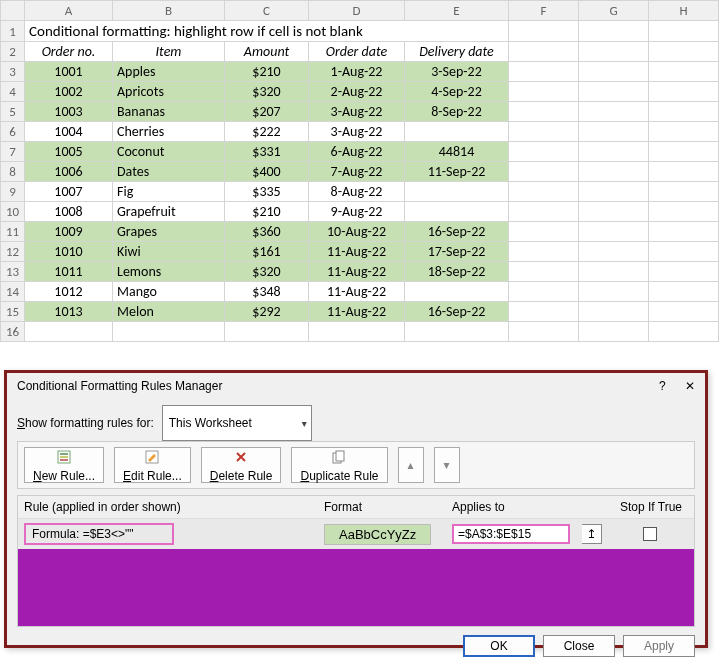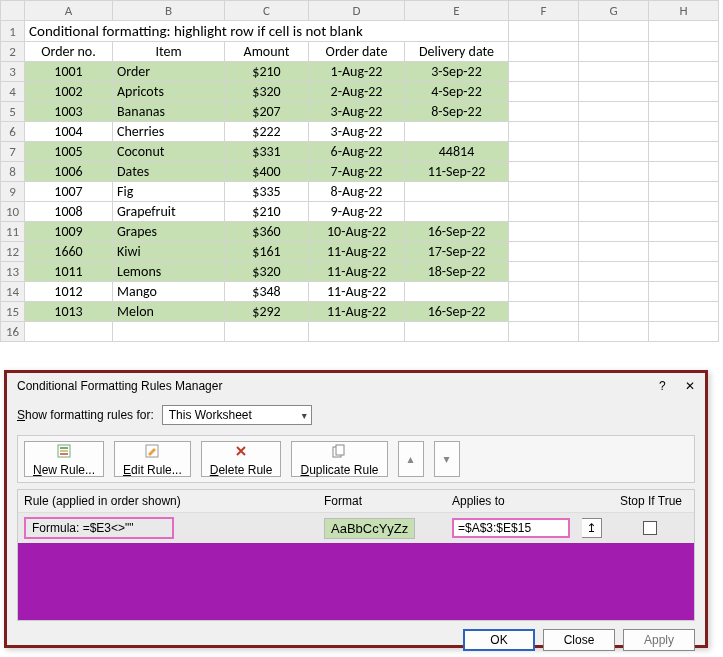--- a/index.html
+++ b/index.html
@@ -40,21 +40,21 @@
     color: #666;
     background:#f0f0f0;
   }
   .sheet .colA { width: 88px; }
   .sheet .colB { width: 112px; }
   .sheet .colC { width: 84px; }
   .sheet .colD { width: 96px; }
   .sheet .colE { width: 104px; }
   .sheet .colF, .sheet .colG, .sheet .colH { width: 70px; }
   .title-cell { font-weight: bold; text-align: left; font-size: 15px;}
-  .hdr-cell { font-weight: bold; text-align: center; }
+  .hdr-cell { font-weight: bold; text-align: center; font-style: italic; }
   .c-center { text-align: center; }
   .c-left { text-align: left; padding-left: 6px;}
   .hl td.data { background: #c6e0b4; }
   
   
   .dialog {
     position: absolute;
     left: 4px;
     top: 370px;
     width: 704px;
@@ -67,24 +67,24 @@
   }
   .dlg-title {
     display:flex;
     justify-content: space-between;
     align-items: center;
     padding: 6px 10px 2px 10px;
     font-size: 12px;
   }
   .dlg-title .right span { margin-left: 16px; cursor: pointer; }
   .dlg-body { padding: 6px 10px 0 10px; }
-  .show-for { display:flex; align-items:center; gap:8px; margin-bottom:10px; margin-top:4px;}
+  .show-for { display:flex; align-items:center; gap:8px; margin-top:4px;}
   .dropdown {
     display:inline-flex; align-items:center; justify-content:space-between;
-    border:1px solid #888; background:#fff; padding:1px 4px 1px 6px; width:150px; height:20px;
+    border:1px solid #888; background:#fff; padding:1px 4px 1px 6px; width:150px; height:36px;
   }
   .dropdown .chev { font-size:10px; color:#444; }
   .toolbar {
     border:1px solid #ccc; background:#f6f6f6; padding:5px 6px; display:flex; gap:10px; align-items:center;
     margin-bottom: 6px;
   }
   .btn {
     display:inline-flex; align-items:center; gap:5px;
     border:1px solid #aaa; background:#fdfdfd; padding:2px 8px; height:36px; cursor:pointer;
     font-size:12px;
@@ -106,21 +106,21 @@
     display:flex; align-items:center; padding:4px 6px; background:#e9e9e9;
   }
   .rule-row .c1{ width:300px; }
   .rule-row .c2{ width:128px; }
   .rule-row .c3{ width:160px; display:flex; gap:12px; }
   .rule-row .c4{ flex:1; display:flex; justify-content:center; }
   .formula-box {
     border:2px solid #e36cc2; padding:2px 6px; background:#e9e9e9; display:inline-block; width:150px;
   }
   .preview {
-    background:#c6e0b4; border:1px solid #bbb; padding:2px 6px; font-size:13px; display:inline-block;
+    background:#c6e0b4; border:1px solid #bbb; padding:2px 14px; font-size:13px; display:inline-block;
   }
   .applies-input {
     border:2px solid #e36cc2; background:#fff; padding:2px 4px; width:118px; height:20px; font-size:12px;
   }
   .range-btn {
     border:1px solid #888; background:#fdfdfd; width:20px; height:20px; display:inline-flex; align-items:center; justify-content:center; font-size:12px; border-left:none;
   }
   .checkbox { width:14px; height:14px; border:1px solid #555; background:#fff; }
   .dlg-footer {
     display:flex; justify-content:flex-end; gap:8px; padding:8px 10px;
@@ -177,21 +177,21 @@
         <td class="hdr-cell c-center">Amount</td>
         <td class="hdr-cell c-center">Order date</td>
         <td class="hdr-cell c-center">Delivery date</td>
         <td class="c-center"></td>
         <td class="c-center"></td>
         <td class="c-center"></td>
       </tr>
       <tr class="hl">
         <th class="rowhdr">3</th>
         <td class="data c-center">1001</td>
-        <td class="data c-left">Order</td>
+        <td class="data c-left">Apples</td>
         <td class="data c-center">$210</td>
         <td class="data c-center">1-Aug-22</td>
         <td class="data c-center">3-Sep-22</td>
         <td class="c-center"></td>
         <td class="c-center"></td>
         <td class="c-center"></td>
       </tr>
       <tr class="hl">
         <th class="rowhdr">4</th>
         <td class="data c-center">1002</td>
@@ -275,21 +275,21 @@
         <td class="data c-left">Grapes</td>
         <td class="data c-center">$360</td>
         <td class="data c-center">10-Aug-22</td>
         <td class="data c-center">16-Sep-22</td>
         <td class="c-center"></td>
         <td class="c-center"></td>
         <td class="c-center"></td>
       </tr>
       <tr class="hl">
         <th class="rowhdr">12</th>
-        <td class="data c-center">1660</td>
+        <td class="data c-center">1010</td>
         <td class="data c-left">Kiwi</td>
         <td class="data c-center">$161</td>
         <td class="data c-center">11-Aug-22</td>
         <td class="data c-center">17-Sep-22</td>
         <td class="c-center"></td>
         <td class="c-center"></td>
         <td class="c-center"></td>
       </tr>
       <tr class="hl">
         <th class="rowhdr">13</th>

